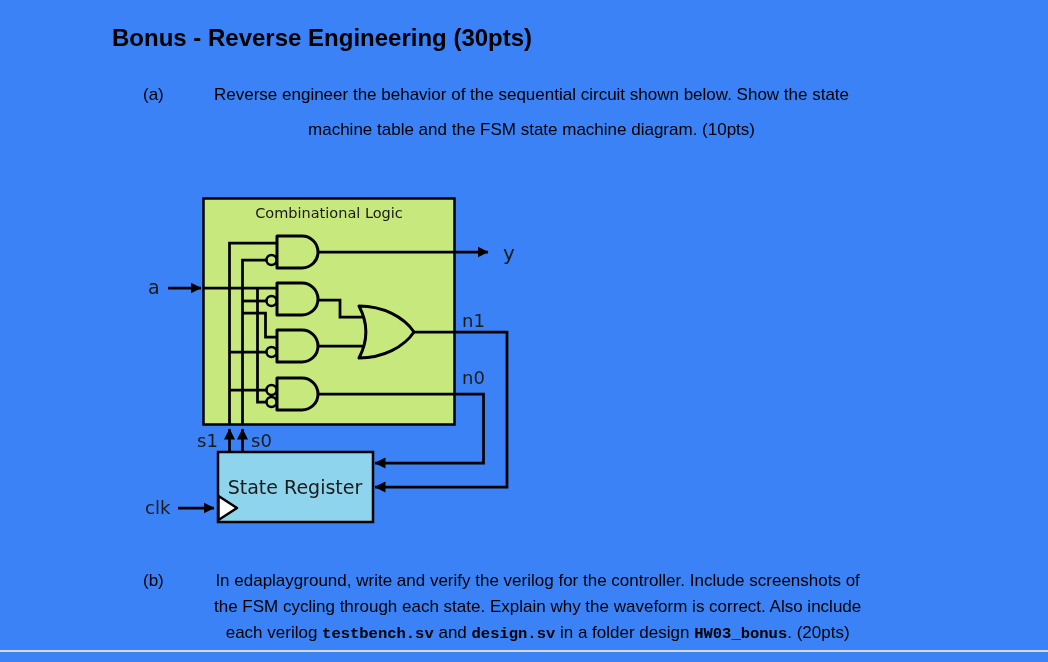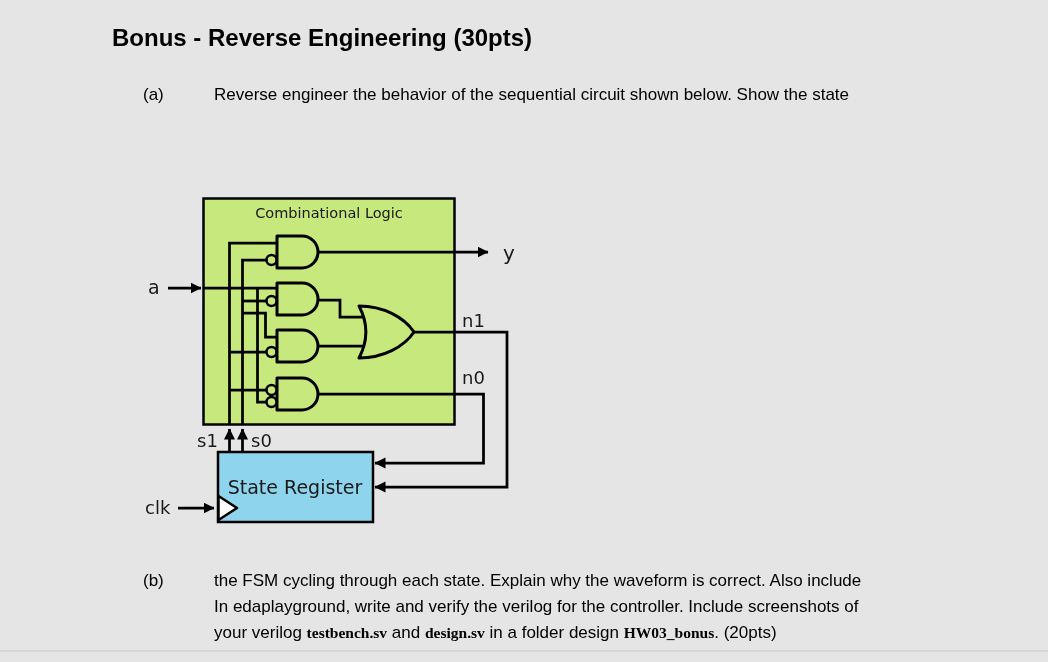--- a/index.html
+++ b/index.html
@@ -1,38 +1,39 @@
 <!DOCTYPE html>
 <html style="--logic-fill: #c7e87d; --reg-fill: #8ed4ec;"><head>
 <meta charset="utf-8">
 <style>
   html,body{margin:0;padding:0;background:#ffffff;}
   .page{
     position:relative;
     width:1048px;height:662px;
-    background:#e5e5e5;
+    background:#3b82f6;
     overflow:hidden;
     font-family:"Liberation Sans", sans-serif;
     color:#000;
+    text-align:center;
   }
   .title{
     position:absolute;left:112px;top:24px;
     font-size:24px;font-weight:700;
     white-space:nowrap;
   }
   .part-label{
     position:absolute;
     font-size:17px;line-height:35px;white-space:nowrap;
   }
   .part-text{position:absolute;white-space:nowrap;font-size:17px;margin-left:40px;}
   .part-a-text{line-height:35px;}
   .part-b-text{line-height:26px;}
   .part-b-label{line-height:26px;}
   .mono{
-    font-family:Liberation Serif, serif;
+    font-family:Liberation Mono, monospace;
     font-weight:700;font-size:15.5px;
   }
   .bottom-rule{
     position:absolute;left:0;top:650px;width:1048px;height:2px;
     background:#d7d7d7;
   }
   svg{position:absolute;left:0;top:0;}
   .wire{stroke:#000;stroke-width:2.75;fill:none;}
   .gate{stroke:#000;stroke-width:3;stroke-linejoin:round;fill:var(--logic-fill,#c7e87d);}
   .bubble{stroke:#000;stroke-width:2.5;fill:var(--logic-fill,#c7e87d);}
@@ -48,20 +49,21 @@
 </head>
 <body>
 
 <div class="page">
 
   <div class="title">Bonus - Reverse Engineering (30pts)</div>
 
   <div class="part-label" style="left:143px;top:77px;">(a)</div>
   <div class="part-text part-a-text" style="left:174px;top:77px;">
     <div>Reverse engineer the behavior of the sequential circuit shown below.  Show the state</div>
+    <div>machine table and the FSM state machine diagram. (10pts)</div>
   </div>
 
   <svg width="1048" height="662" viewBox="0 0 1048 662">
     <defs>
       <marker id="ah" markerUnits="userSpaceOnUse" markerWidth="13" markerHeight="12" refX="10.5" refY="5.5" orient="auto">
         <path d="M0,0 L11,5.5 L0,11 Z" fill="#000"></path>
       </marker>
     </defs>
 
     <rect class="logic-box" x="203.5" y="198.5" width="251" height="226" fill="#c7e87d"></rect>
@@ -109,19 +111,19 @@
     <text class="dlabel f20" x="503" y="260">y</text>
     <text class="dlabel f18" x="462" y="327">n1</text>
     <text class="dlabel f18" x="462" y="384">n0</text>
     <text class="dlabel f18" x="197" y="447">s1</text>
     <text class="dlabel f18" x="251" y="447">s0</text>
     <text class="dlabel f18" x="145" y="514">clk</text>
   </svg>
 
   <div class="part-label part-b-label" style="left:143px;top:568px;">(b)</div>
   <div class="part-text part-b-text" style="left:174px;top:568px;">
+    <div>In edaplayground, write and verify the verilog for the controller. Include screenshots of</div>
     <div>the FSM cycling through each state. Explain why the waveform is correct.  Also include</div>
-    <div>In edaplayground, write and verify the verilog for the controller. Include screenshots of</div>
-    <div><span>your verilog </span><span class="mono">testbench.sv</span><span> and </span><span class="mono">design.sv</span><span>  in a folder design </span><span class="mono">HW03_bonus</span><span>. (20pts)</span></div>
+    <div><span>each verilog </span><span class="mono">testbench.sv</span><span> and </span><span class="mono">design.sv</span><span>  in a folder design </span><span class="mono">HW03_bonus</span><span>. (20pts)</span></div>
   </div>
 
   <div class="bottom-rule"></div>
 </div>
 
 </body></html>

